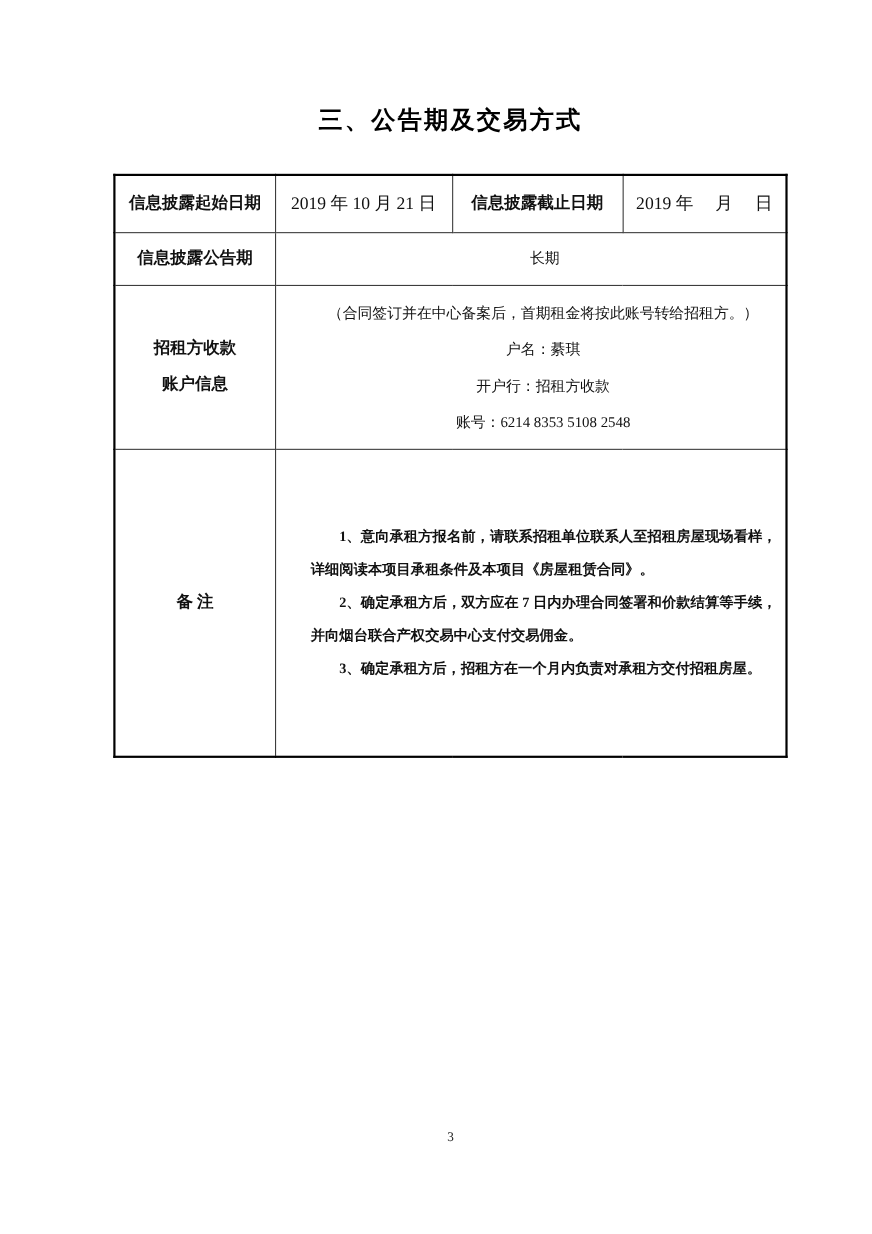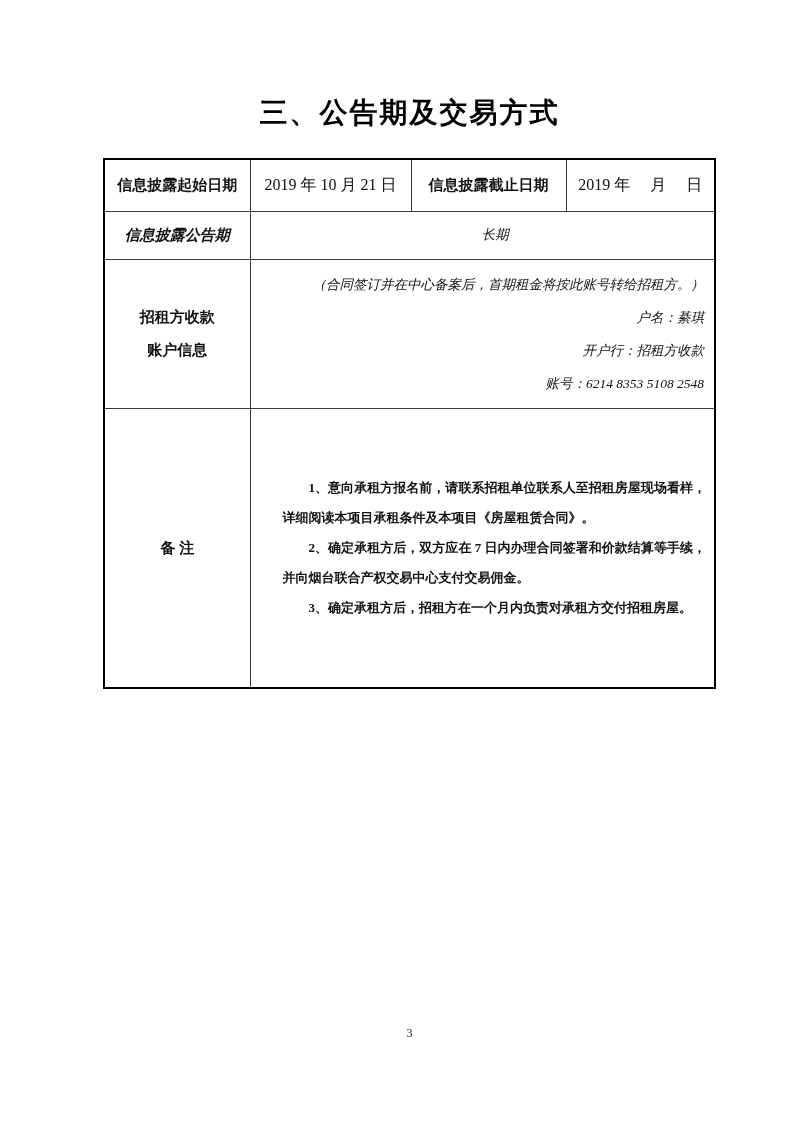--- a/index.html
+++ b/index.html
@@ -13,21 +13,21 @@
     position: relative;
     width: 793px; height: 1122px;
     background: #ffffff;
     overflow: hidden;
   }
   .doc-title {
     position: absolute;
     top: 94px; left: 0;
     width: 100%;
     text-align: center;
-    font-size: 28px;
+    font-size: 22px;
     font-weight: bold;
     letter-spacing: 2px;
     padding-left: 26px;
     color: #000000;
   }
   table.doc-table {
     position: absolute;
     left: 103px; top: 158px;
     width: 611px;
     border-collapse: collapse;
@@ -52,23 +52,22 @@
     text-align: center;
     padding: 4px 6px;
   }
   td.val-left {
     font-size: 13.5px;
     text-align: center;
     padding: 4px 10px 4px 36px;
   }
   td.account-cell {
     font-size: 13.5px;
-    text-align: right;
+    text-align: center;
     padding: 8px 10px 8px 33px;
-    font-style: italic;
   }
   .account-cell .line {
     line-height: 2.45;
   }
   td.remarks-cell {
     font-size: 13px;
     text-align: left;
     padding: 10px 8px 10px 32px;
   }
   .remarks-cell p {
@@ -104,21 +103,21 @@
     </colgroup>
 
     <tbody>
         <tr style="height:52px;margin-top:12px;">
       <td class="lbl">信息披露起始日期</td>
       <td class="val">2019 年 10 月 21 日</td>
       <td class="lbl">信息披露截止日期</td>
       <td class="val">2019 年　 月　 日</td>
     </tr>
 
-    <tr style="height:48px;font-style:italic;">
+    <tr style="height:48px;">
       <td class="lbl">信息披露公告期</td>
       <td class="val-left" colspan="3">长期</td>
     </tr>
 
 
 
     <tr style="height:144px;">
       <td class="lbl pre">招租方收款
 账户信息</td>
       <td class="account-cell" colspan="3">

